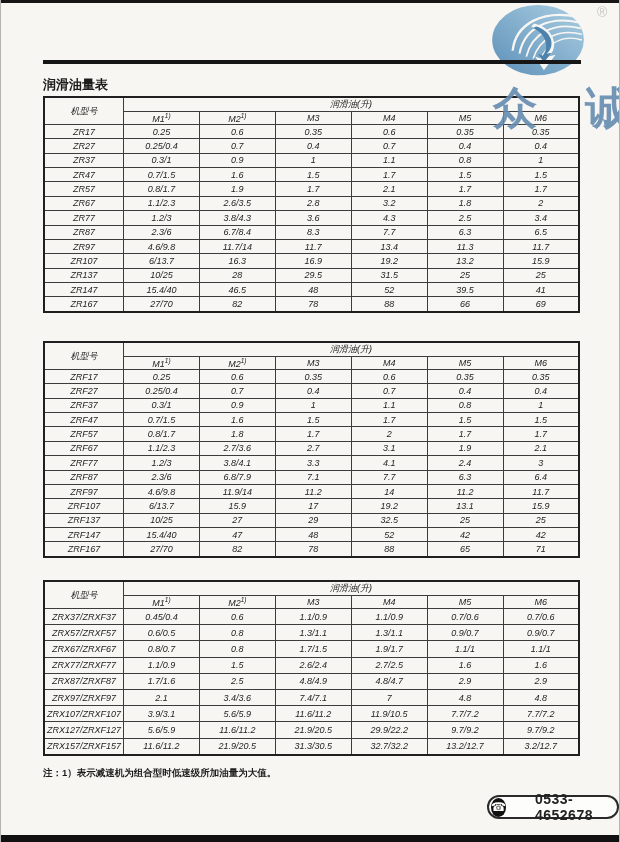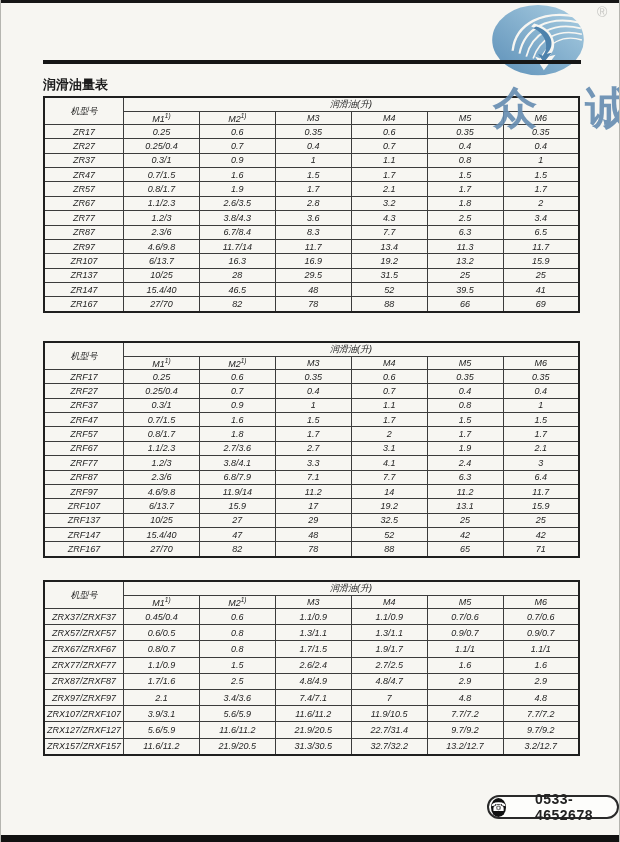--- a/index.html
+++ b/index.html
@@ -432,36 +432,37 @@
           <td>11.6/11.2</td>
           <td>11.9/10.5</td>
           <td>7.7/7.2</td>
           <td>7.7/7.2</td>
         </tr>
         <tr>
           <td class="model-col">ZRX127/ZRXF127</td>
           <td>5.6/5.9</td>
           <td>11.6/11.2</td>
           <td>21.9/20.5</td>
-          <td>22.7/31.4</td>
+          <td>29.9/22.2</td>
           <td>9.7/9.2</td>
           <td>9.7/9.2</td>
         </tr>
         <tr>
           <td class="model-col">ZRX157/ZRXF157</td>
           <td>11.6/11.2</td>
           <td>21.9/20.5</td>
           <td>31.3/30.5</td>
           <td>32.7/32.2</td>
           <td>13.2/12.7</td>
           <td>3.2/12.7</td>
         </tr>
       </tbody>
     </table>
 
+  <div class="footnote">注：1）表示减速机为组合型时低速级所加油量为大值。</div>
 
 
   <div class="phone-pill">
     <span class="phone-icon">☎</span>
     <span class="phone-number">0533-4652678</span>
   </div>
 
   <div class="bottom-bar"></div>
 
 </div>

